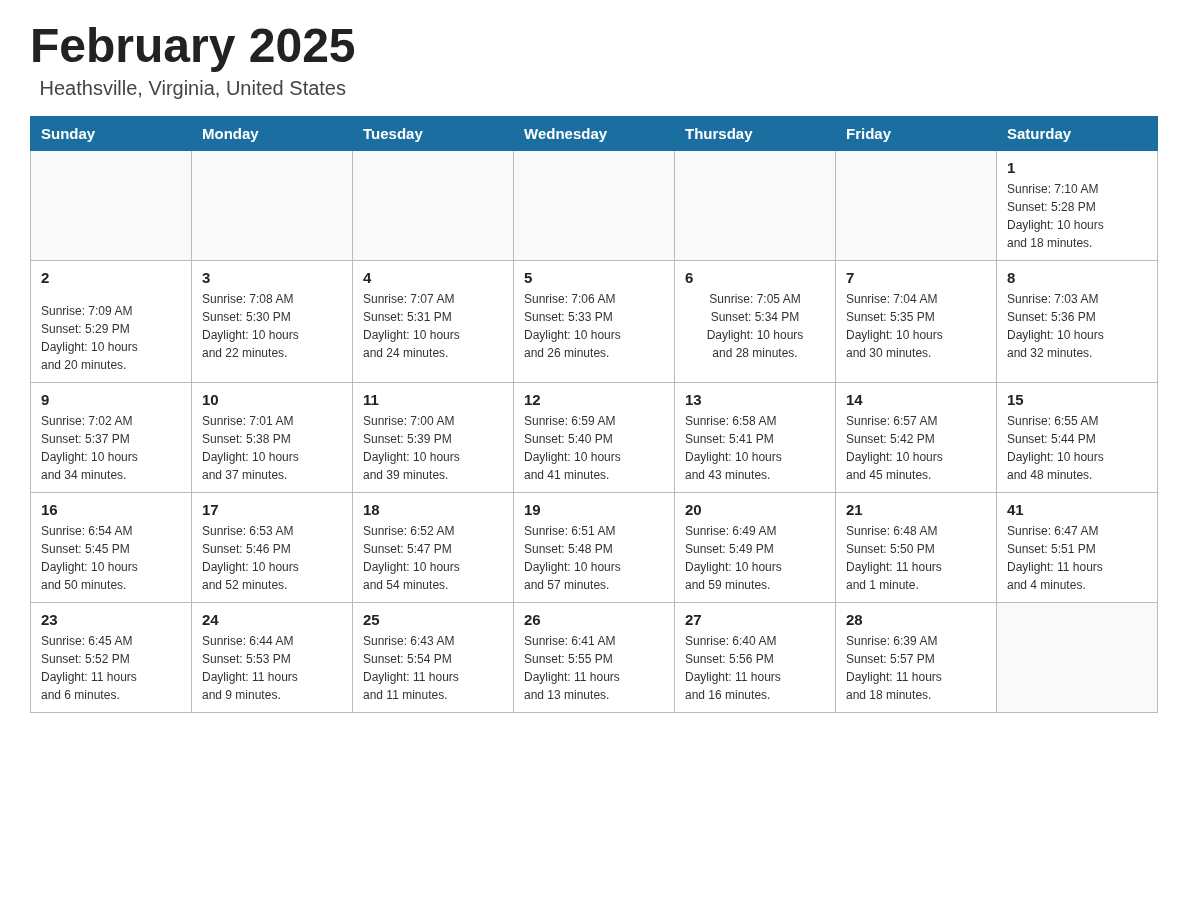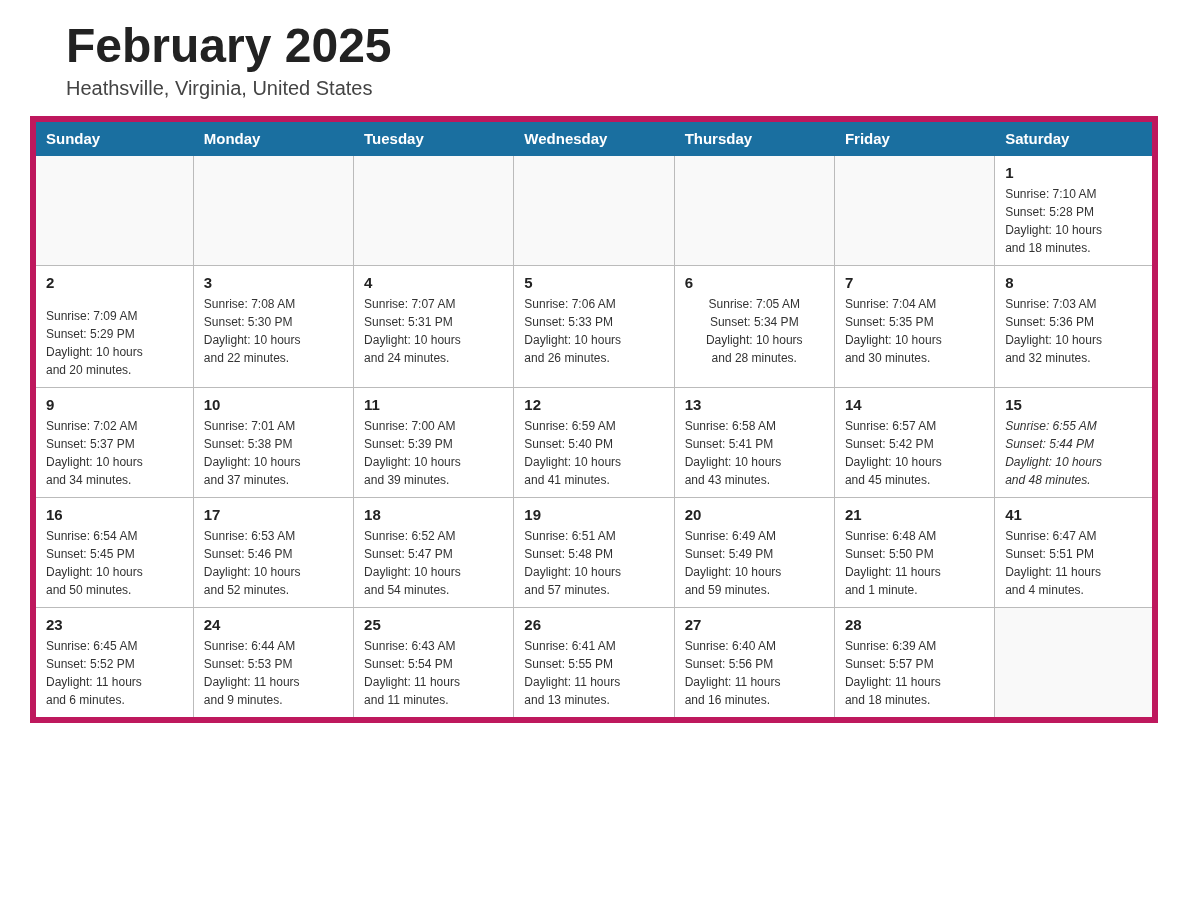--- a/index.html
+++ b/index.html
@@ -39,38 +39,37 @@
       margin-left: 3px;
       margin-top: 4px;
     }
     .logo-blue {
       font-size: 22px;
       font-weight: bold;
       color: #1a7abf;
       margin-top: -2px;
     }
     .title-section {
-      text-align: left;
-      margin-left: 36px;
+      text-align: center;
     }
     .month-title {
       font-size: 48px;
       font-weight: bold;
       color: #222;
       line-height: 1.1;
     }
     .location {
       font-size: 20px;
       color: #444;
       margin-top: 4px;
     }
     .calendar {
       width: 100%;
       border-collapse: collapse;
-      border: 6px solid #be185d;
+      border: 1px solid #be185d;
     }
     .calendar th {
       background-color: #1a6fa0;
       color: #fff;
       font-size: 15px;
       font-weight: bold;
       padding: 8px 10px;
       text-align: left;
       border: 1px solid #1a6fa0;
     }
@@ -229,21 +228,21 @@
         </td>
         <td>
           <span class="day-num">14</span>
           <div class="day-info" style="white-space: pre-line;">Sunrise: 6:57 AM
 Sunset: 5:42 PM
 Daylight: 10 hours
 and 45 minutes.</div>
         </td>
         <td>
           <span class="day-num">15</span>
-          <div class="day-info" style="white-space: pre-line; font-style: italic;">Sunrise: 6:55 AM
+          <div class="day-info" style="white-space: pre-line;">Sunrise: 6:55 AM
 Sunset: 5:44 PM
 Daylight: 10 hours
 and 48 minutes.</div>
         </td>
       </tr>
       <tr>
         <td>
           <span class="day-num">16</span>
           <div class="day-info" style="white-space: pre-line;">Sunrise: 6:54 AM
 Sunset: 5:45 PM

